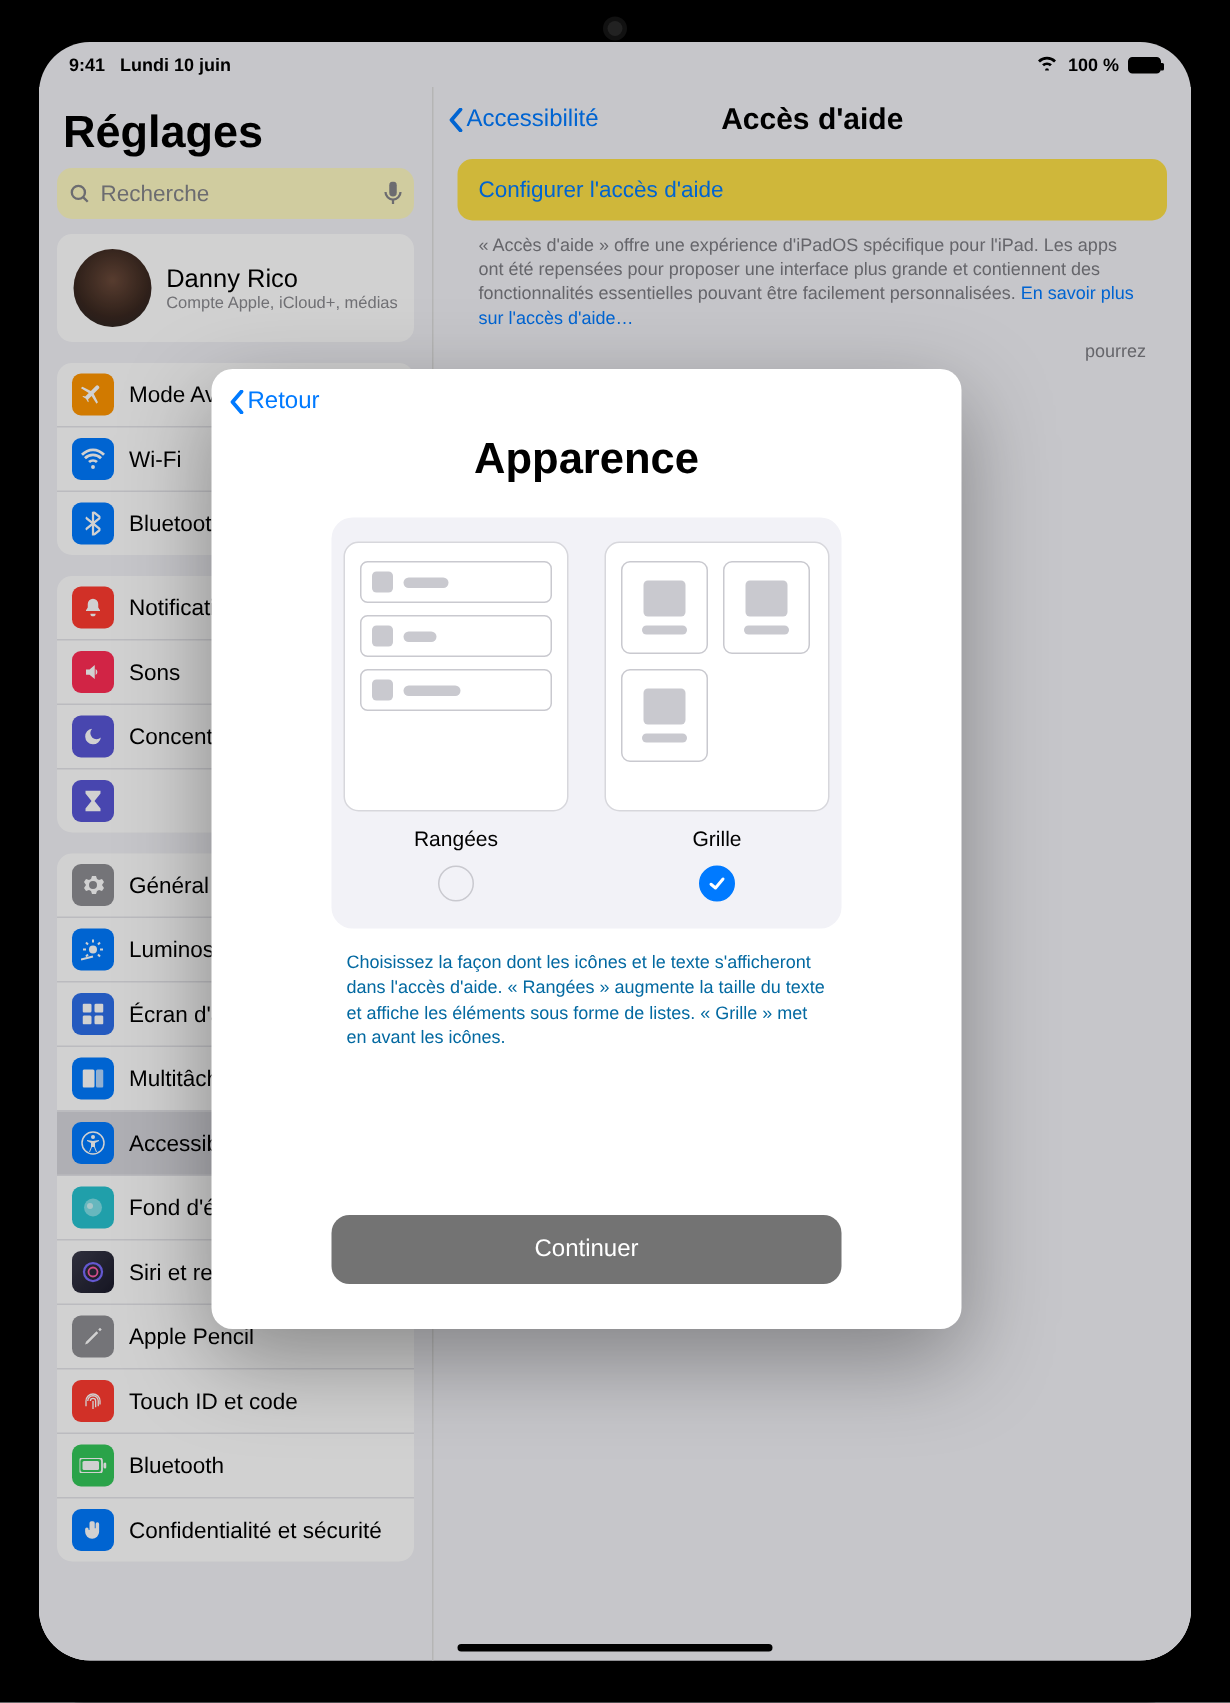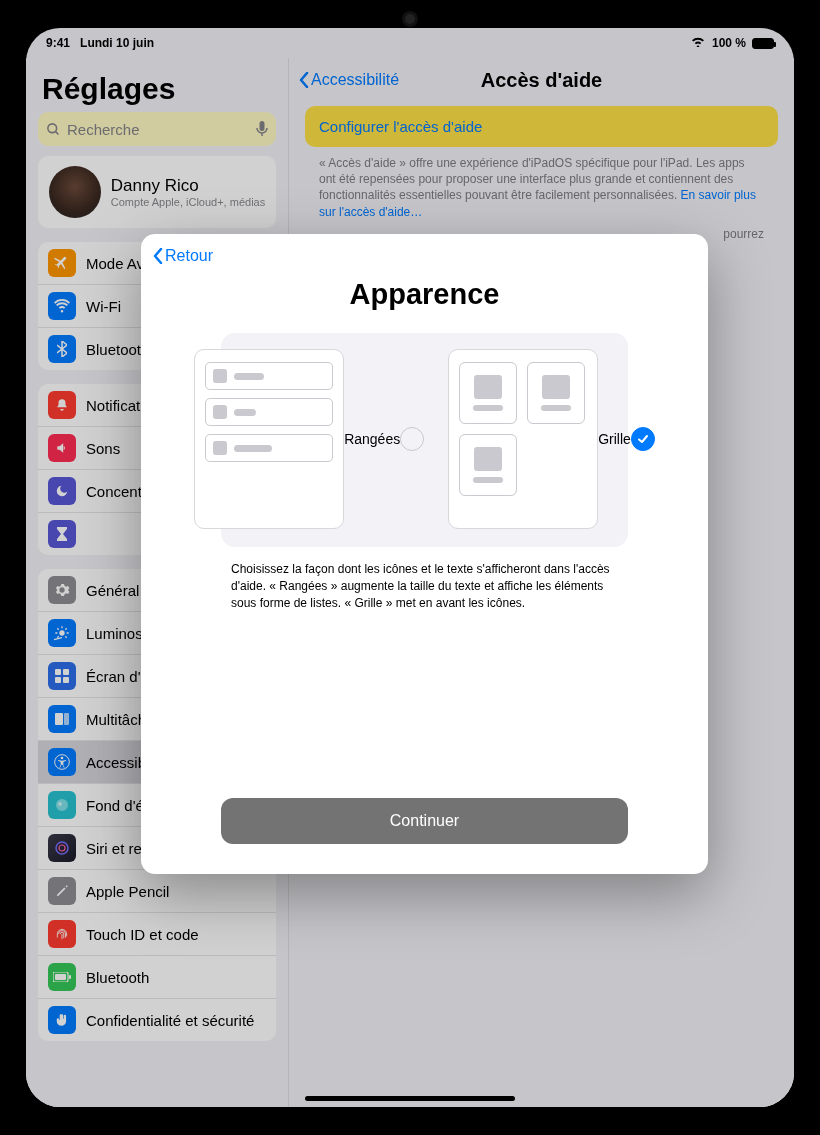--- a/index.html
+++ b/index.html
@@ -150,22 +150,22 @@
   }
   .detail-desc .link { color: #007aff; }
   
   .dim {
     position: absolute; inset: 0;
     background: rgba(0,0,0,0.18);
   }
   
   .sheet {
     position: absolute;
-    top: 206px; left: 115px;
-    width: 567px; height: 640px;
+    top: 218px; left: 115px;
+    width: 500px; height: 640px;
     background: #fff;
     border-radius: 14px;
     box-shadow: 0 20px 60px rgba(0,0,0,0.35);
     display: flex; flex-direction: column;
   }
   .sheet-header {
     height: 44px;
     display: flex; align-items: center;
     padding: 0 12px;
   }
@@ -181,22 +181,22 @@
   .choice-area {
     margin: 22px 80px 0;
     background: #f2f2f7;
     border-radius: 14px;
     padding: 16px 16px 18px;
     display: flex; gap: 24px;
     justify-content: center;
   }
   .choice {
     flex: 1;
-    display: flex; flex-direction: row; align-items: center;
-    gap: 0;
+    display: flex; flex-direction: column; align-items: center;
+    gap: 10px;
   }
   .preview {
     width: 150px; height: 180px;
     background: #fff;
     border: 1px solid #d7d7dc;
     border-radius: 10px;
     padding: 12px 10px;
   }
   .preview.rows .r {
     height: 28px; border: 1.5px solid #c9c9cf; border-radius: 5px;
@@ -229,21 +229,21 @@
     display: flex; align-items: center; justify-content: center;
   }
   .radio.selected {
     background: #007aff; border-color: #007aff;
   }
   .radio.selected svg { display: block; }
   .radio svg { display: none; }
   .help-text {
     margin: 14px 90px 0;
     font-size: 12px;
-    color: #000000;
+    color: #0369a1;
     line-height: 1.4;
   }
   .continue-btn {
     margin: auto 80px 30px;
     height: 46px;
     background: #737373;
     color: #fff;
     border-radius: 12px;
     display: flex; align-items: center; justify-content: center;
     font-size: 16px;

